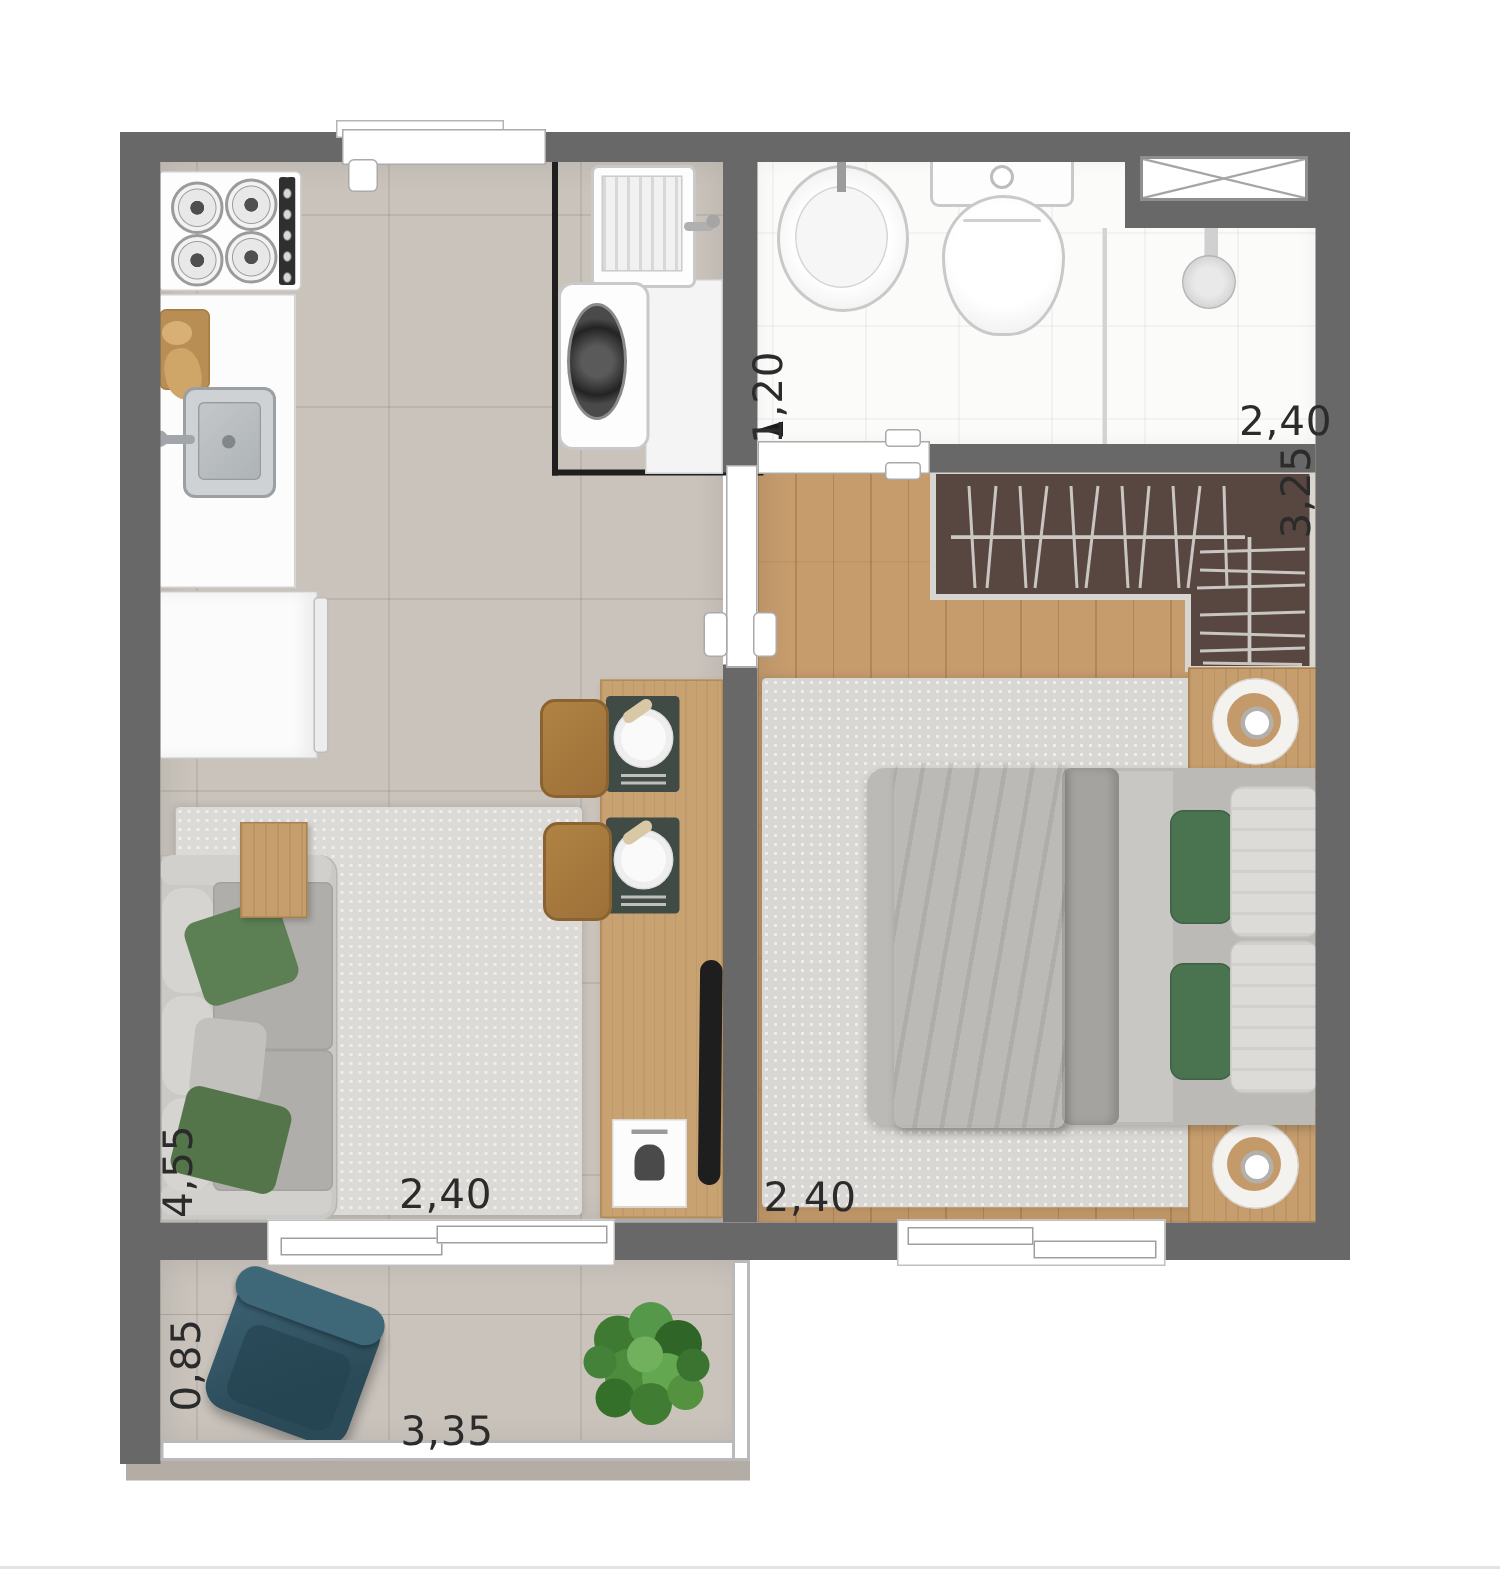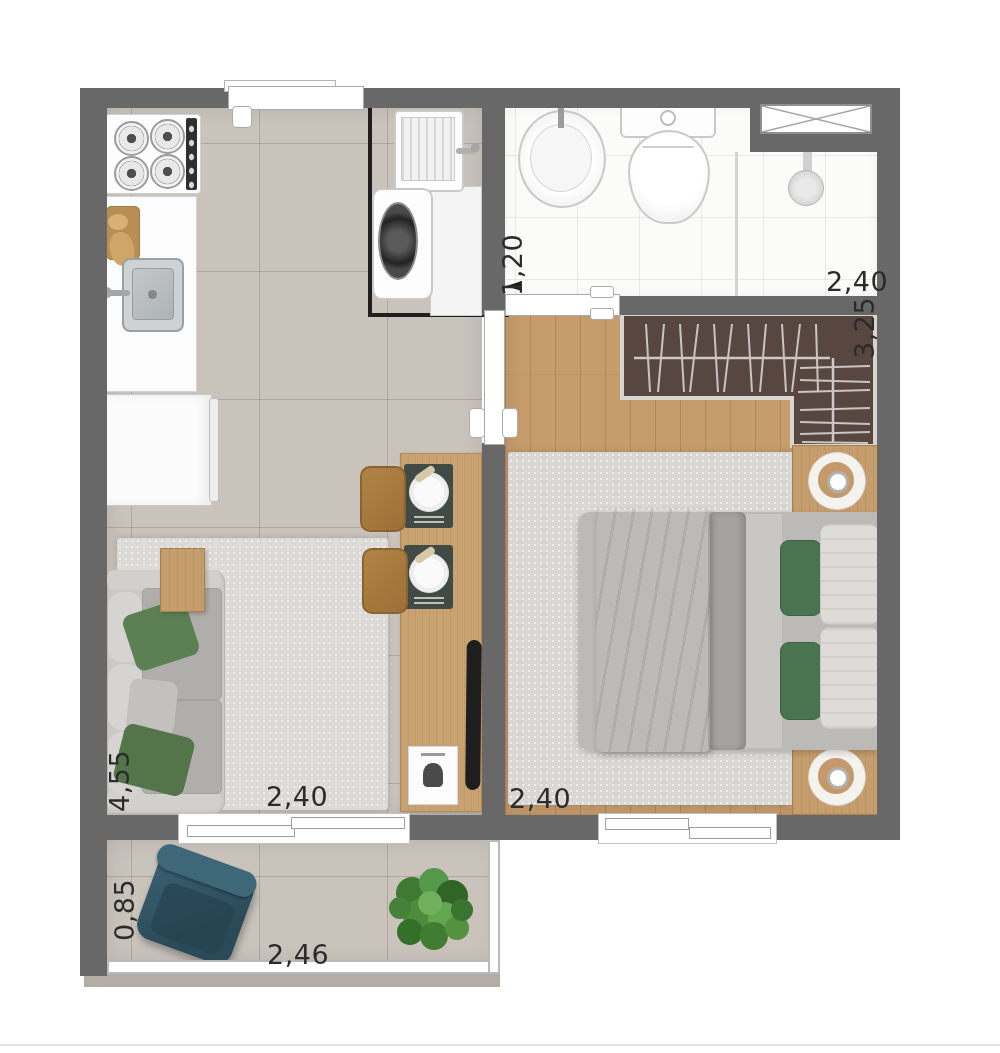--- a/index.html
+++ b/index.html
@@ -251,16 +251,16 @@
     </svg>
   </div>
 
   <div class="dim v" style="left:497px;top:296px;">1,20</div>
   <div class="dim" style="left:826px;top:266px;">2,40</div>
   <div class="dim v" style="left:849px;top:359px;">3,25</div>
   <div class="dim" style="left:509px;top:783px;">2,40</div>
   <div class="dim v" style="left:104px;top:812px;">4,55</div>
   <div class="dim" style="left:266px;top:781px;">2,40</div>
   <div class="dim v" style="left:109px;top:941px;">0,85</div>
-  <div class="dim" style="left:267px;top:939px;">2,46</div>
+  <div class="dim" style="left:267px;top:939px;">3,35</div>
 
   <div class="a" style="left:0;top:1044px;width:1000px;height:2px;background:#e4e4e4;"></div>
 </div>
 
 </body></html>

